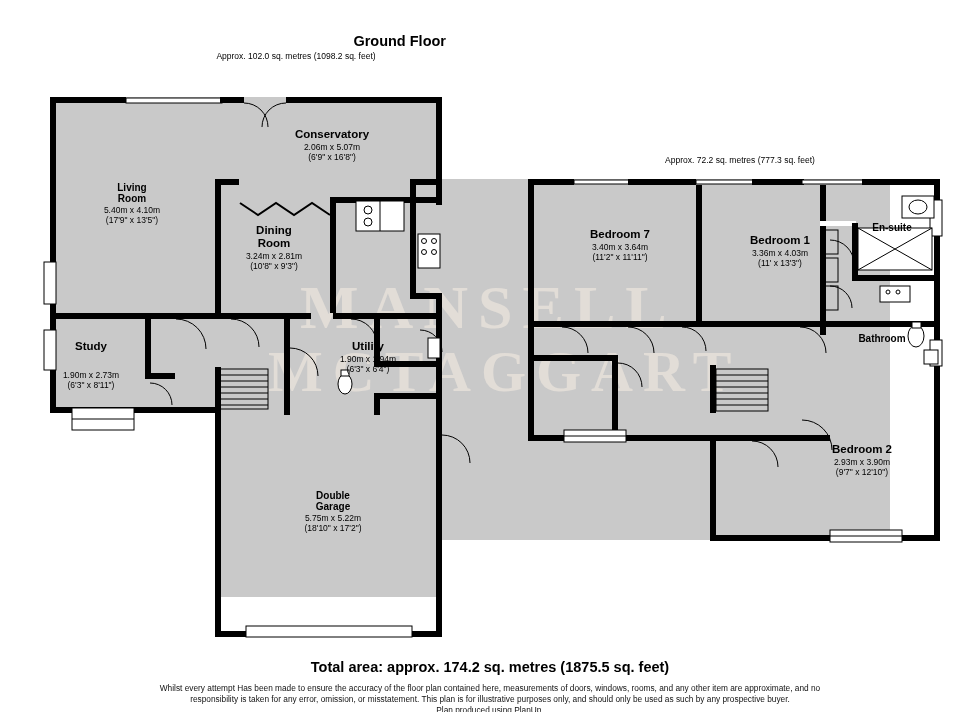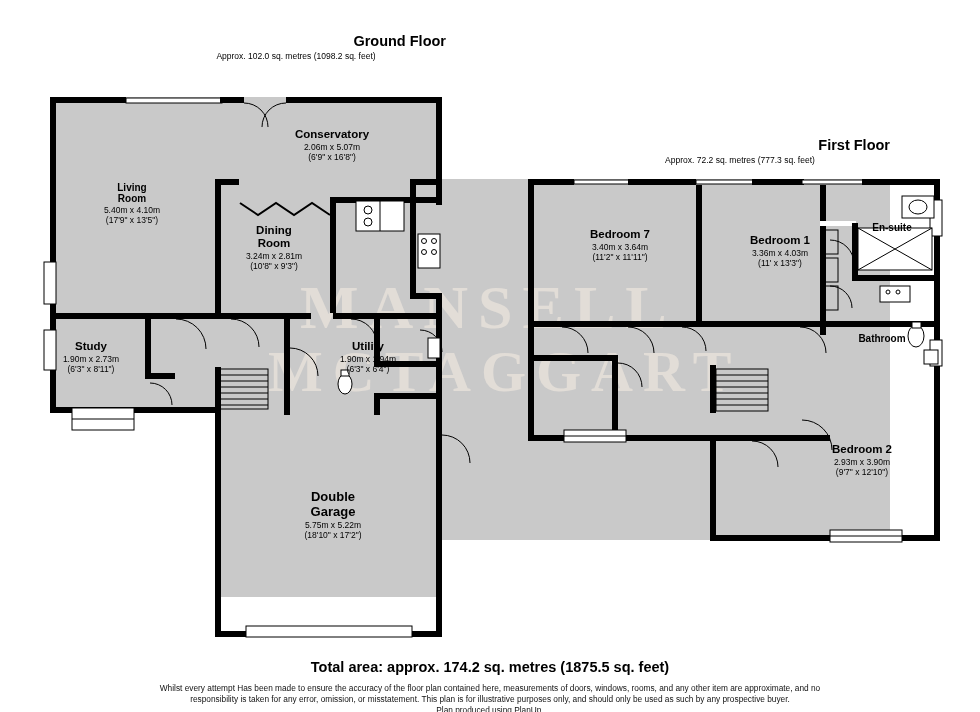--- a/index.html
+++ b/index.html
@@ -251,37 +251,36 @@
 
   <div class="abs" style="left:214px;top:224px;width:120px;">
     <div class="rmname" style="font-size:11.5px;">Dining<br>Room</div>
     <div class="rmdim" style="font-size:8.5px;margin-top:2px;">3.24m x 2.81m</div>
     <div class="rmdim" style="font-size:8.5px;">(10'8" x 9'3")</div>
   </div>
 
 
   <div class="abs" style="left:32px;top:340px;width:118px;">
     <div class="rmname" style="font-size:11.5px;">Study</div>
-    <div class="rmdim" style="font-size:8.5px;margin-top:2px;">1.90m x 2.73m</div>
+    <div class="rmdim" style="font-size:8.5px;margin-top:18px;">1.90m x 2.73m</div>
     <div class="rmdim" style="font-size:8.5px;">(6'3" x 8'11")</div>
   </div>
 
   <div class="abs" style="left:320px;top:340px;width:96px;">
     <div class="rmname" style="font-size:11.5px;">Utility</div>
     <div class="rmdim" style="font-size:8.5px;margin-top:2px;">1.90m x 1.94m</div>
     <div class="rmdim" style="font-size:8.5px;">(6'3" x 6'4")</div>
   </div>
 
   <div class="abs" style="left:263px;top:490px;width:140px;">
-    <div class="rmname" style="font-size:13px;">Double<br>Garage</div>
+    <div class="rmname" style="font-size:10px;">Double<br>Garage</div>
     <div class="rmdim" style="font-size:8.5px;margin-top:2px;">5.75m x 5.22m</div>
     <div class="rmdim" style="font-size:8.5px;">(18'10" x 17'2")</div>
   </div>
 
-  <div class="abs ttl" style="left:590px;top:137px;width:300px;font-size:14.5px;">First Floor</div>
   <div class="abs sub" style="left:590px;top:155px;width:300px;font-size:8.5px;">Approx. 72.2 sq. metres (777.3 sq. feet)</div>
 
   <div class="abs" style="left:540px;top:228px;width:160px;">
     <div class="rmname" style="font-size:11.5px;">Bedroom 7</div>
     <div class="rmdim" style="font-size:8.5px;margin-top:2px;">3.40m x 3.64m</div>
     <div class="rmdim" style="font-size:8.5px;">(11'2" x 11'11")</div>
   </div>
 
   <div class="abs" style="left:700px;top:234px;width:160px;">
     <div class="rmname" style="font-size:11.5px;">Bedroom 1</div>

